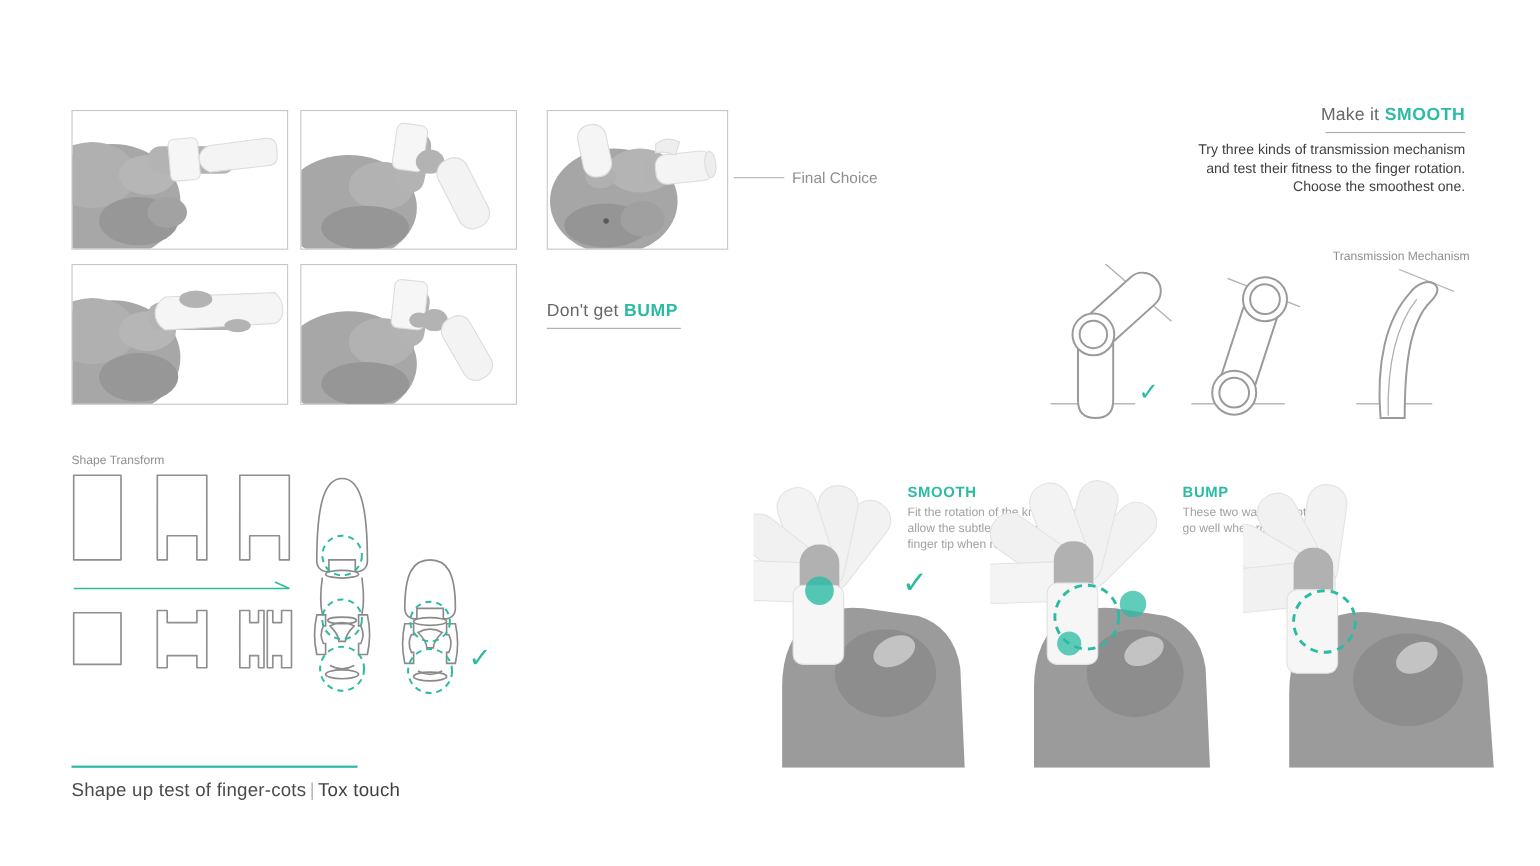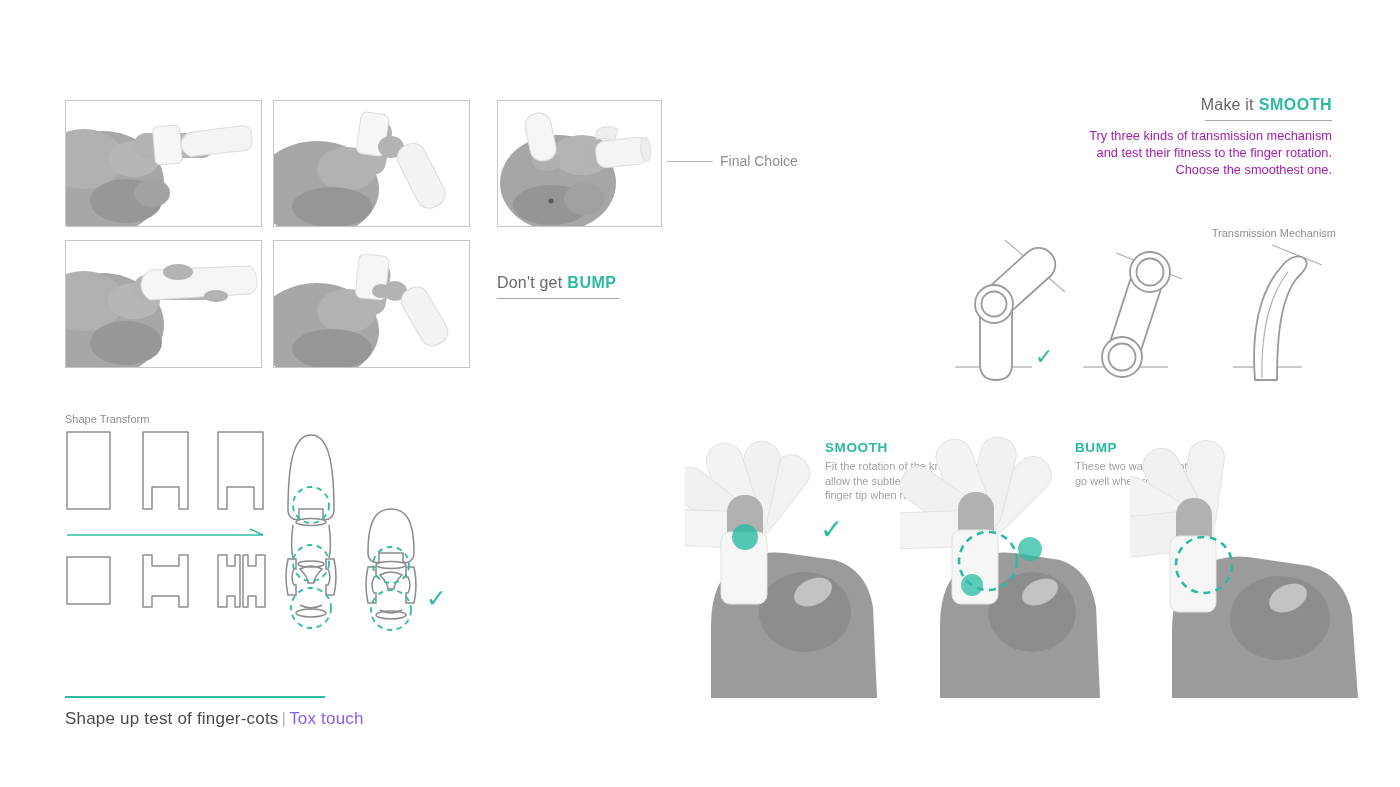--- a/index.html
+++ b/index.html
@@ -4,31 +4,31 @@
 <style>
   html,body{margin:0;padding:0;background:#ffffff;}
   #canvas{position:relative;width:1400px;height:787px;background:#ffffff;overflow:hidden;
           font-family:"Liberation Sans","DejaVu Sans",sans-serif;}
   .abs{position:absolute;}
   .photo-box{position:absolute;border:1px solid #c6c6c6;background:#ffffff;box-sizing:border-box;}
   .photo-box svg{display:block;}
   .section-heading{font-size:16px;color:#676767;letter-spacing:.2px;white-space:nowrap;}
   .section-heading .accent{color:#2bbba3;font-weight:bold;margin-left:5px;letter-spacing:.5px;}
   .underline{position:absolute;height:1px;background:#a9a9a9;}
-  .body-text{font-size:12.8px;line-height:17px;color:#a21caf;white-space:pre-line;}
+  .body-text{font-size:12.8px;line-height:17px;color:#404040;white-space:pre-line;}
   .small-label{font-size:11px;color:#8f8f8f;white-space:nowrap;}
   .result-title{font-size:13.5px;font-weight:bold;color:#2bbba3;letter-spacing:.6px;}
   .result-body{font-size:11px;line-height:14.5px;color:#a2a2a2;white-space:pre-line;}
   .right-align{text-align:right;}
   .check{color:#2bbba3;font-weight:bold;line-height:1;}
   .connector{position:absolute;height:1px;background:#b5b5b5;}
   .footer-line{position:absolute;height:2px;background:#2bbba3;}
   .footer-title{font-size:17px;color:#4b4b4b;letter-spacing:.2px;white-space:nowrap;}
   .footer-title .sep{color:#b5b5b5;font-weight:normal;margin:0 3px;}
-  .footer-title .sub{color:#8b5cf6;}
+  .footer-title .sub{color:#404040;}
 </style>
 </head>
 <body>
 
 <div id="canvas">
 
   <div class="photo-box" style="left:65px;top:100px;width:197px;height:127px;">
     <svg width="195" height="125" viewBox="0 0 195 125">
       <ellipse cx="36" cy="82" rx="62" ry="52" fill="#a7a7a7"></ellipse>
       <ellipse cx="18" cy="58" rx="40" ry="30" fill="#b0b0b0"></ellipse>

